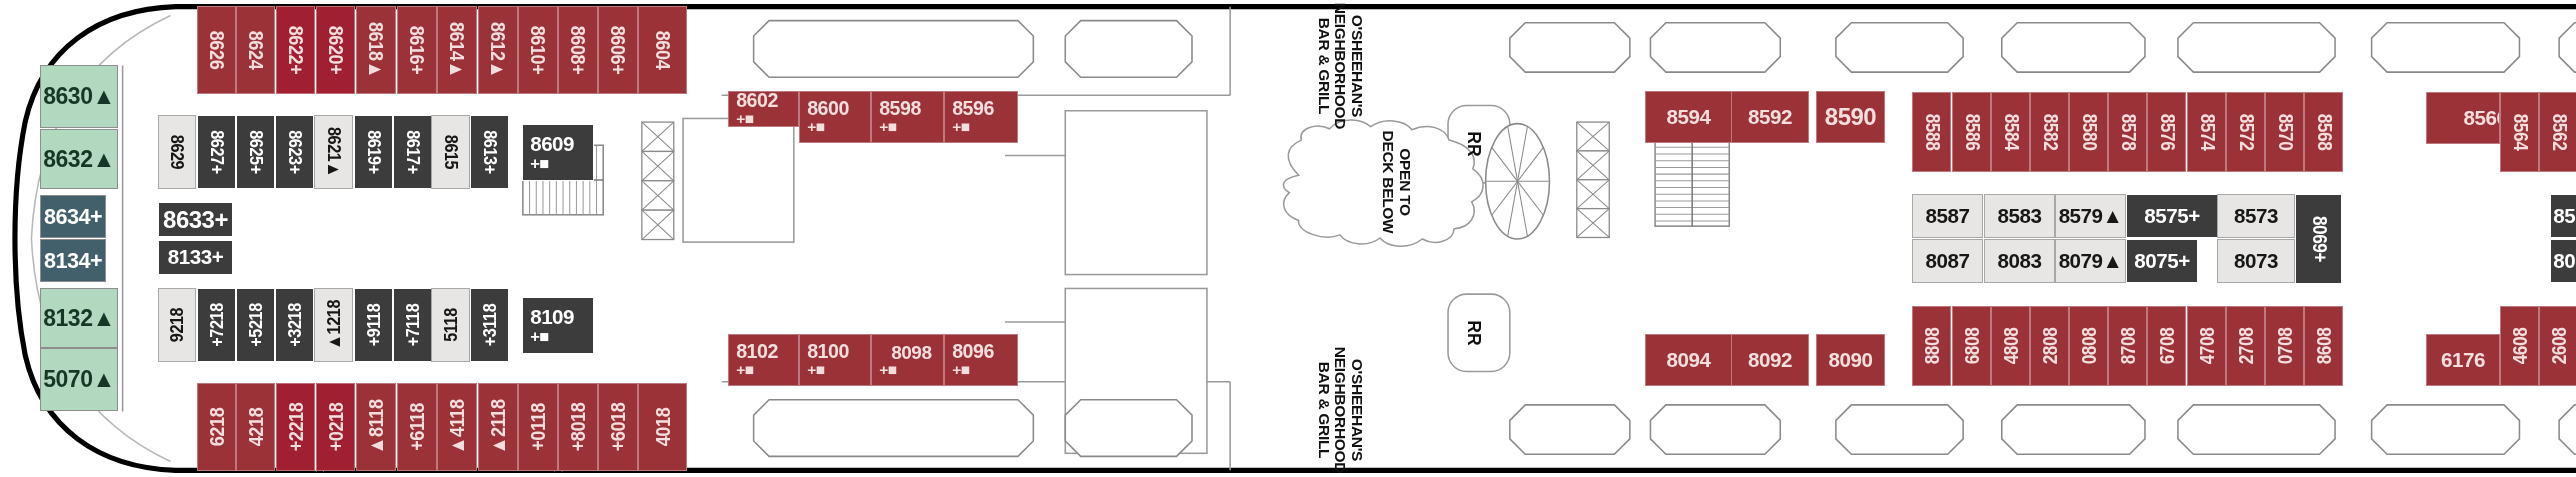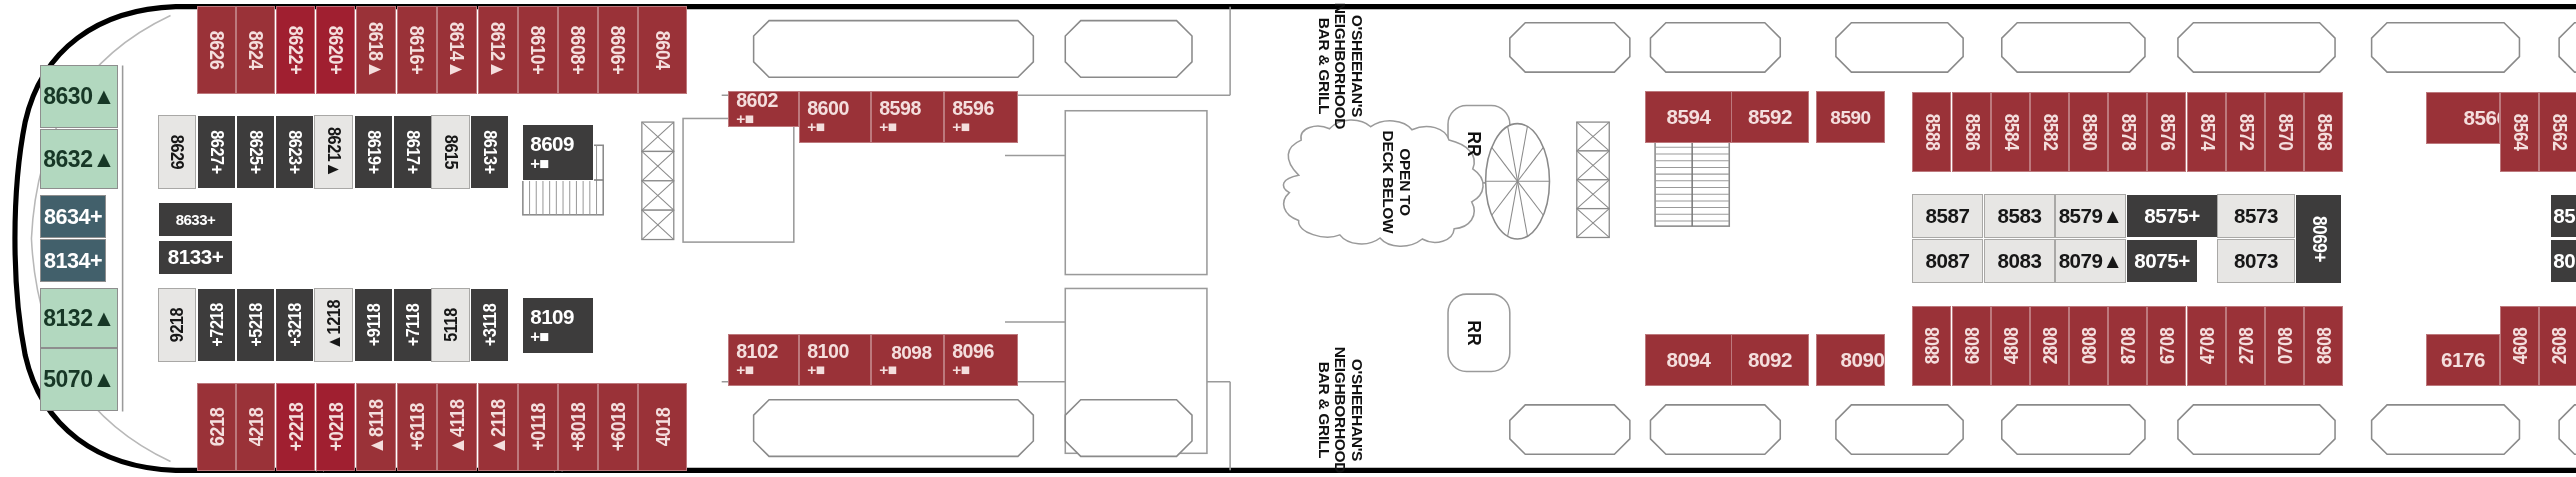--- a/index.html
+++ b/index.html
@@ -326,30 +326,30 @@
         <div class="hline" style="font-size: 19.6px;">8096</div>
         <div class="hline" style="font-size: 15.5px;">+■</div>
       </div>
       <div class="cab c-mar t-h" style="left: 1645px; top: 91px; width: 87px; height: 52px; text-align: right;">
         <span class="hline" style="font-size: 20.6px;">8594</span>
       </div>
       <div class="cab c-mar t-h" style="left: 1731px; top: 91px; width: 78px; height: 52px;">
         <span class="hline" style="font-size: 20.6px;">8592</span>
       </div>
       <div class="cab c-mar t-h" style="left: 1816px; top: 91px; width: 69px; height: 52px;">
-        <span class="hline" style="font-size: 19px;">8590</span>
+        <span class="hline" style="font-size: 24px;">8590</span>
       </div>
       <div class="cab c-mar t-h" style="left: 1645px; top: 334px; width: 87px; height: 52px;">
         <span class="hline" style="font-size: 20.6px;">8094</span>
       </div>
       <div class="cab c-mar t-h" style="left: 1731px; top: 334px; width: 78px; height: 52px;">
         <span class="hline" style="font-size: 20.6px;">8092</span>
       </div>
       <div class="cab c-mar t-h" style="left: 1816px; top: 334px; width: 69px; height: 52px;">
-        <span class="hline" style="font-size: 20.6px; padding-left: 24px;">8090</span>
+        <span class="hline" style="font-size: 20.6px;">8090</span>
       </div>
       <div class="cab c-mar vt" style="left: 1912px; top: 92px; width: 39px; height: 80px;">
         <span class="v" style="font-size: 19.6px;">8588</span>
       </div>
       <div class="cab c-mar vt" style="left: 1952px; top: 92px; width: 39px; height: 80px;">
         <span class="v" style="font-size: 19.6px;">8586</span>
       </div>
       <div class="cab c-mar vt" style="left: 1991px; top: 92px; width: 39px; height: 80px;">
         <span class="v" style="font-size: 19.6px;">8584</span>
       </div>
@@ -470,21 +470,21 @@
       <div class="cab c-tea t-h" style="left: 40px; top: 239px; width: 66px; height: 43px;">
         <span class="hline" style="font-size: 21.6px;">8134+</span>
       </div>
       <div class="cab c-grn t-h" style="left: 40px; top: 288px; width: 78px; height: 60px;">
         <span class="hline" style="font-size: 23px;">8132▲</span>
       </div>
       <div class="cab c-grn t-h" style="left: 40px; top: 348px; width: 78px; height: 63px;">
         <span class="hline" style="font-size: 23px;">5070▲</span>
       </div>
       <div class="cab c-dk t-h" style="left: 158px; top: 202px; width: 75px; height: 35px;">
-        <span class="hline" style="font-size: 15px;">8633+</span>
+        <span class="hline" style="font-size: 24px;">8633+</span>
       </div>
       <div class="cab c-dk t-h" style="left: 158px; top: 240px; width: 75px; height: 35px;">
         <span class="hline" style="font-size: 20.6px;">8133+</span>
       </div>
       <div class="cab c-dk t-h2" style="left: 522px; top: 124px; width: 72px; height: 57px;">
         <div class="hline" style="font-size: 20.6px;">8609</div>
         <div class="hline" style="font-size: 16.5px;">+■</div>
       </div>
       <div class="cab c-dk t-h2" style="left: 522px; top: 297px; width: 72px; height: 57px;">
         <div class="hline" style="font-size: 20.6px;">8109</div>

